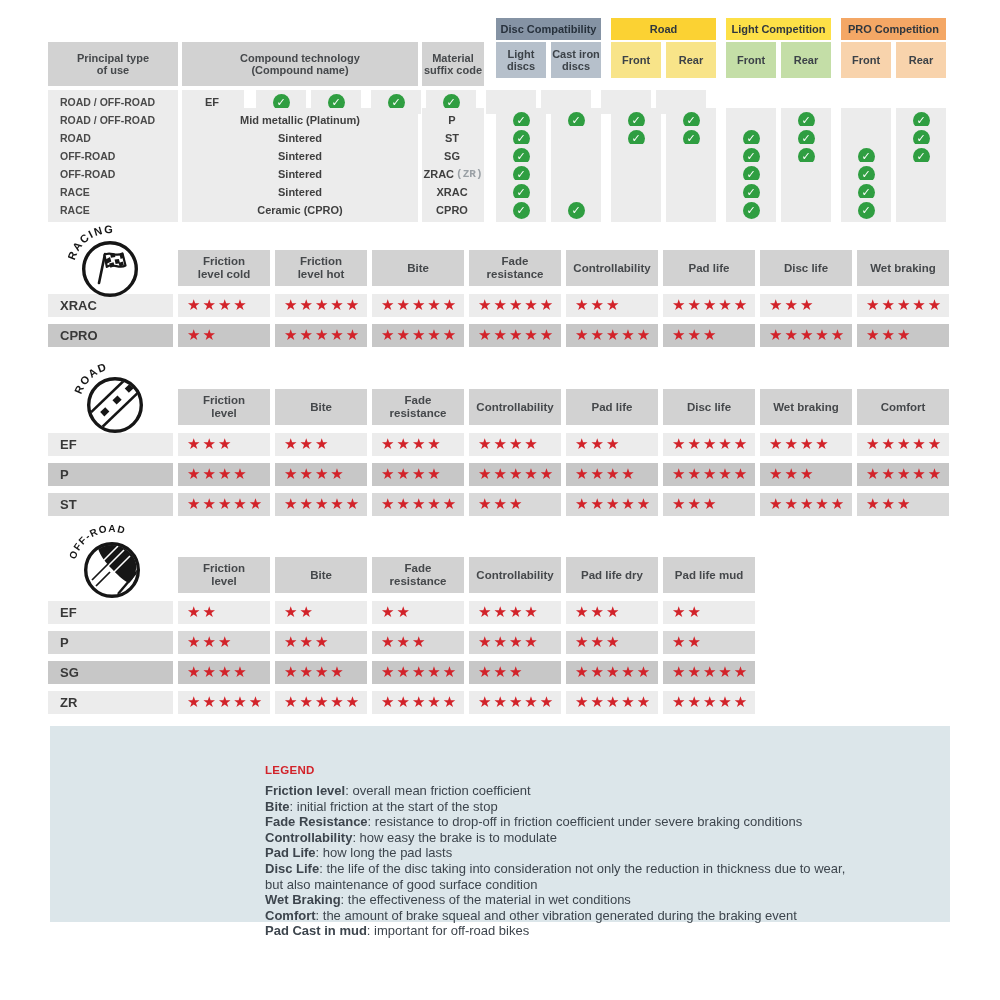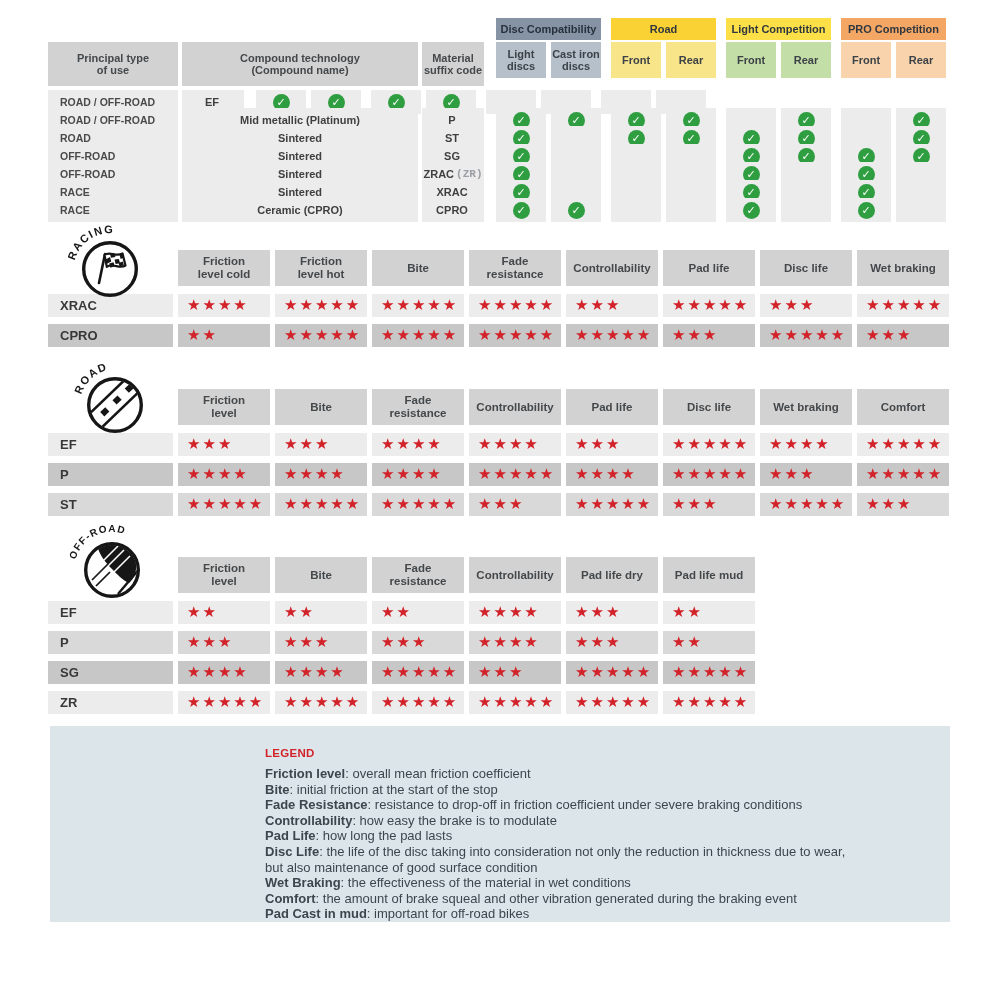--- a/index.html
+++ b/index.html
@@ -57,21 +57,21 @@
   .shade-light{background:#ececec;}
   .shade-mid{background:#d9d9d9;}
   .shade-dark{background:#c7c7c7;}
   .sec-icon{position:absolute;}
   .rt-racing .sec-icon{left:20px;top:-27px;}
   .rt-road .sec-icon{left:26px;top:-30px;}
   .rt-offroad .sec-icon{left:21px;top:-34px;}
 
   
   .legend{box-sizing:border-box;margin:12px 0 0 2px;width:900px;height:196px;background:#dce6ea;
-          padding:21px 20px 0 215px;}
+          padding:38px 20px 0 215px;}
   .legend-title{color:#d2232a;font-weight:bold;font-size:11.5px;letter-spacing:.3px;margin-bottom:7px;}
   .li{font-size:13px;line-height:15.6px;color:#3d454d;}
   .li .term{font-weight:bold;}
 </style>
 </head>
 <body>
 
 <div class="page">
 
   <div>

